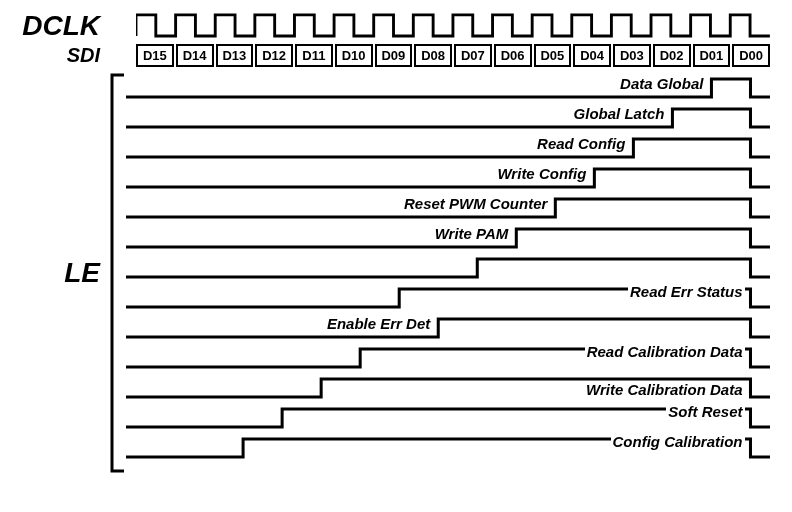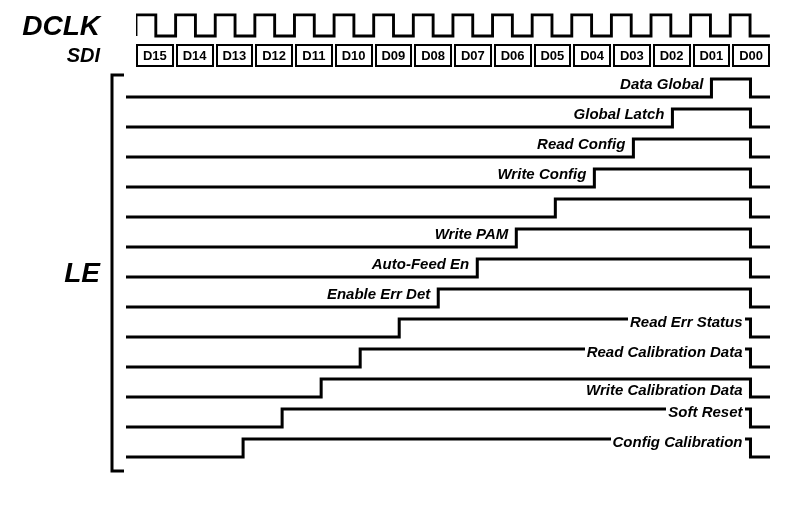--- a/index.html
+++ b/index.html
@@ -151,44 +151,44 @@
         <div class="le-line">
           <svg viewBox="0 0 640 30" preserveAspectRatio="none">
             <path d="M0 24 L465.4545454545455 24 L465.4545454545455 6 L620.6060606060606 6 L620.6060606060606 24 L640 24" fill="none" stroke="#000" stroke-width="3"></path>
           </svg>
           <div class="le-text" style="right: 27.2727%; transform: translateX(-6px);">Write Config</div>
         </div>
         <div class="le-line">
           <svg viewBox="0 0 640 30" preserveAspectRatio="none">
             <path d="M0 24 L426.6666666666667 24 L426.6666666666667 6 L620.6060606060606 6 L620.6060606060606 24 L640 24" fill="none" stroke="#000" stroke-width="3"></path>
           </svg>
+          <div class="le-text" style="right: 33.3333%; transform: translateX(-6px);">Reset PWM Counter</div>
         </div>
         <div class="le-line">
           <svg viewBox="0 0 640 30" preserveAspectRatio="none">
             <path d="M0 24 L387.8787878787879 24 L387.8787878787879 6 L620.6060606060606 6 L620.6060606060606 24 L640 24" fill="none" stroke="#000" stroke-width="3"></path>
           </svg>
           <div class="le-text" style="right: 39.3939%; transform: translateX(-6px);">Write PAM</div>
         </div>
         <div class="le-line">
           <svg viewBox="0 0 640 30" preserveAspectRatio="none">
             <path d="M0 24 L349.0909090909091 24 L349.0909090909091 6 L620.6060606060606 6 L620.6060606060606 24 L640 24" fill="none" stroke="#000" stroke-width="3"></path>
           </svg>
-          <div class="le-text" style="right: 45.4545%; transform: translateX(-6px);">Auto-Feed En</div>
+        </div>
+        <div class="le-line">
+          <svg viewBox="0 0 640 30" preserveAspectRatio="none">
+            <path d="M0 24 L271.5151515151515 24 L271.5151515151515 6 L620.6060606060606 6 L620.6060606060606 24 L640 24" fill="none" stroke="#000" stroke-width="3"></path>
+          </svg>
+          <div class="le-text" style="right: 3.0303%; transform: translateX(-6px); top: 0px;">Read Err Status</div>
         </div>
         <div class="le-line">
           <svg viewBox="0 0 640 30" preserveAspectRatio="none">
             <path d="M0 24 L310.3030303030303 24 L310.3030303030303 6 L620.6060606060606 6 L620.6060606060606 24 L640 24" fill="none" stroke="#000" stroke-width="3"></path>
           </svg>
           <div class="le-text" style="right: 51.5152%; transform: translateX(-6px);">Enable Err Det</div>
-        </div>
-        <div class="le-line">
-          <svg viewBox="0 0 640 30" preserveAspectRatio="none">
-            <path d="M0 24 L271.5151515151515 24 L271.5151515151515 6 L620.6060606060606 6 L620.6060606060606 24 L640 24" fill="none" stroke="#000" stroke-width="3"></path>
-          </svg>
-          <div class="le-text" style="right: 3.0303%; transform: translateX(-6px); top: 0px;">Read Err Status</div>
         </div>
         <div class="le-line">
           <svg viewBox="0 0 640 30" preserveAspectRatio="none">
             <path d="M0 24 L232.72727272727275 24 L232.72727272727275 6 L620.6060606060606 6 L620.6060606060606 24 L640 24" fill="none" stroke="#000" stroke-width="3"></path>
           </svg>
           <div class="le-text" style="right: 3.0303%; transform: translateX(-6px); top: 0px;">Read Calibration Data</div>
         </div>
         <div class="le-line">
           <svg viewBox="0 0 640 30" preserveAspectRatio="none">
             <path d="M0 24 L193.93939393939394 24 L193.93939393939394 6 L620.6060606060606 6 L620.6060606060606 24 L640 24" fill="none" stroke="#000" stroke-width="3"></path>

